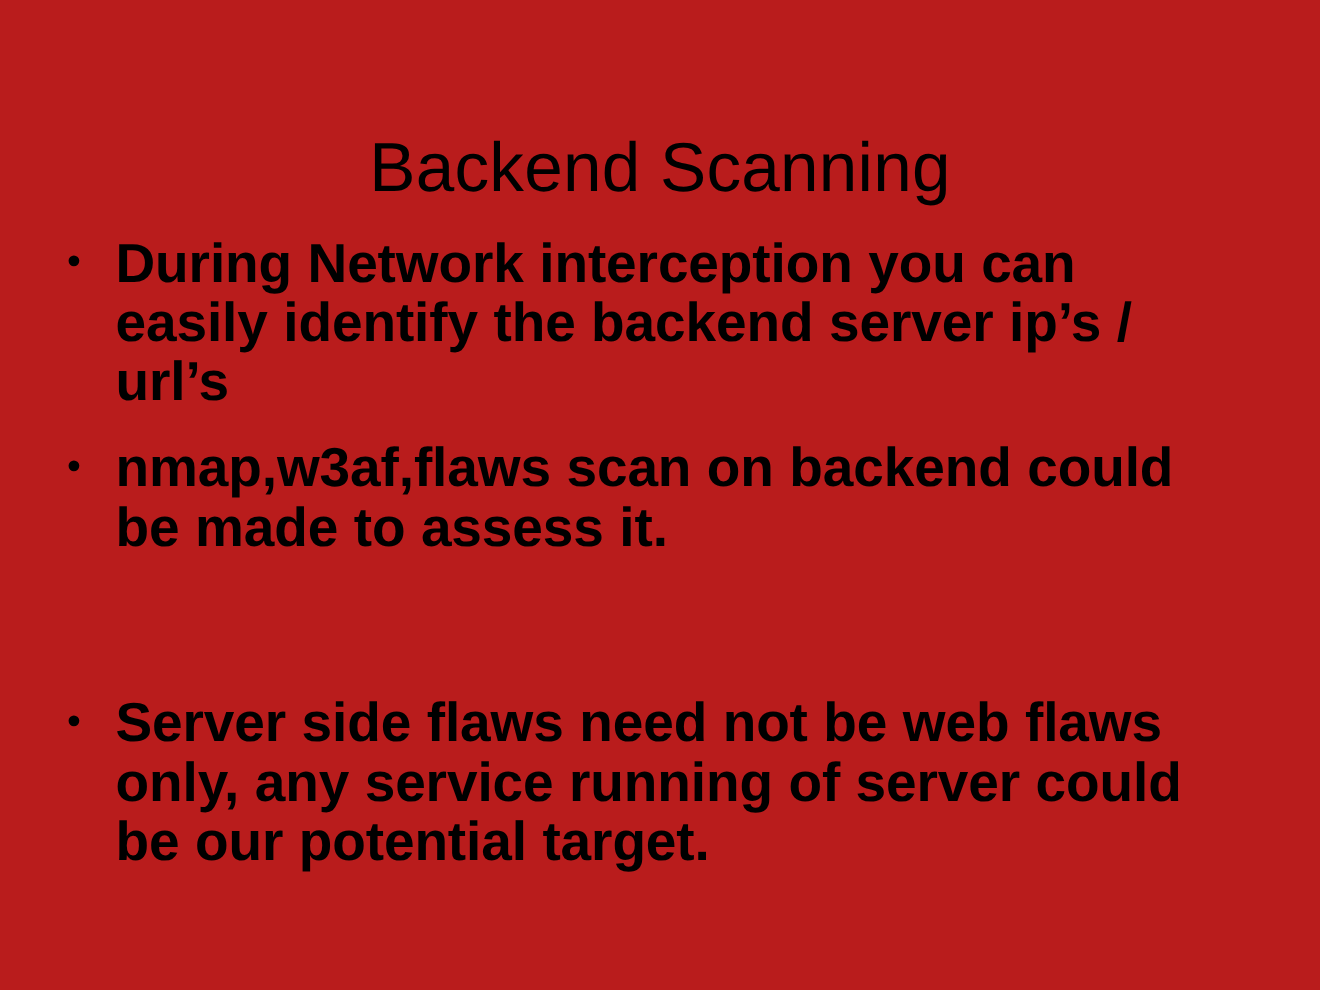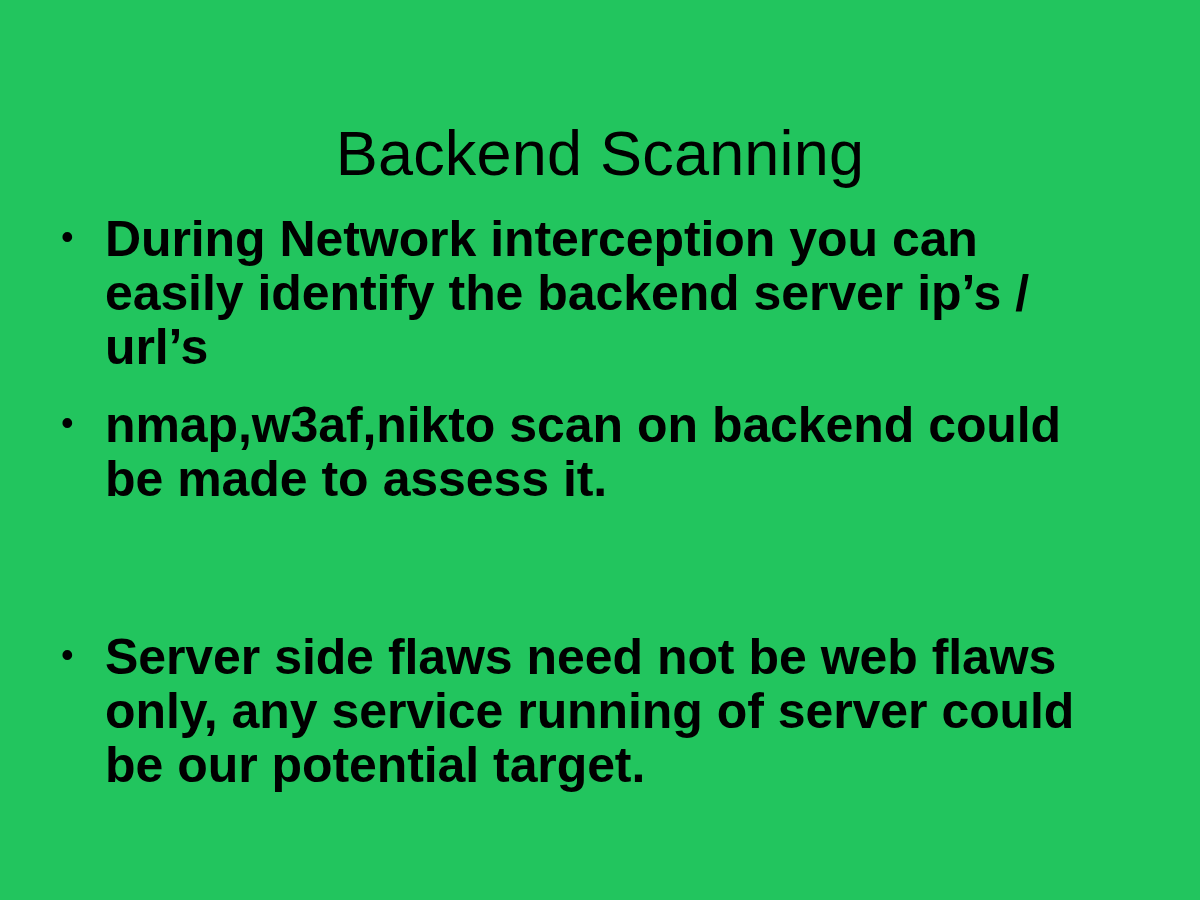--- a/index.html
+++ b/index.html
@@ -13,21 +13,21 @@
     background: #ffffff;
     font-family: "Liberation Sans", sans-serif;
     color: #000000;
     overflow: hidden;
   }
 
   .slide {
     position: relative;
     width: 1200px;
     height: 900px;
-    background: #22c55e;
+    background: #b91c1c;
     box-sizing: border-box;
   }
 
   
   .slide-title {
     position: absolute;
     left: 0;
     top: 78px;
     width: 1200px;
     text-align: center;
@@ -99,21 +99,21 @@
 
   <div class="slide-body">
 
     <div class="bullet-item">
       <span class="bullet-marker">•</span>
       <span class="bullet-text">During Network interception you can easily identify the backend server ip’s / url’s</span>
     </div>
 
     <div class="bullet-item">
       <span class="bullet-marker">•</span>
-      <span class="bullet-text">nmap,w3af,nikto scan on backend could be made to assess it.</span>
+      <span class="bullet-text">nmap,w3af,flaws scan on backend could be made to assess it.</span>
     </div>
 
     <div class="bullet-spacer"></div>
 
     <div class="bullet-item bullet-item--last">
       <span class="bullet-marker">•</span>
       <span class="bullet-text">Server side flaws need not be web flaws only, any service running of server could be our potential target.</span>
     </div>
 
   </div>

